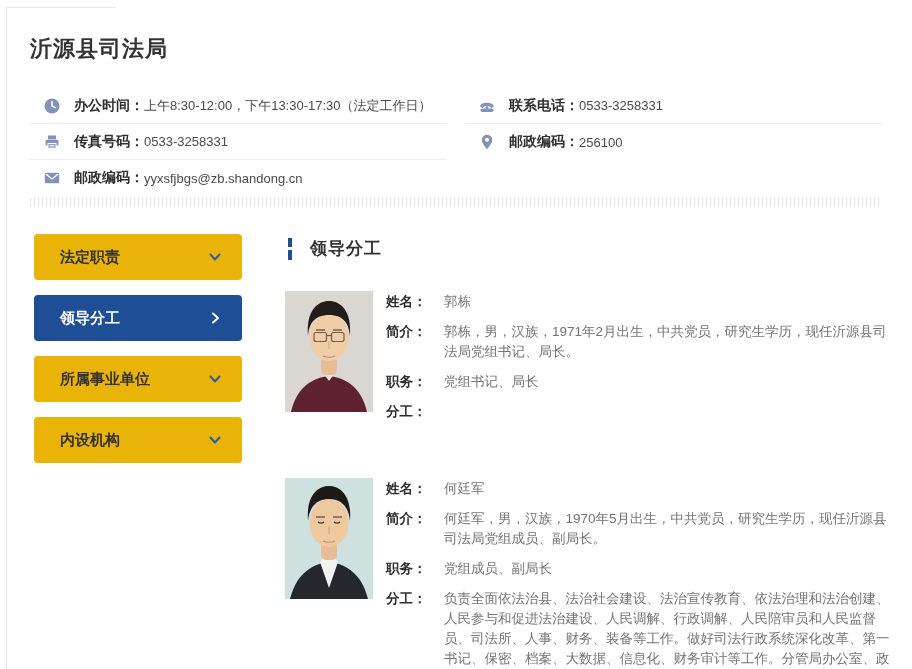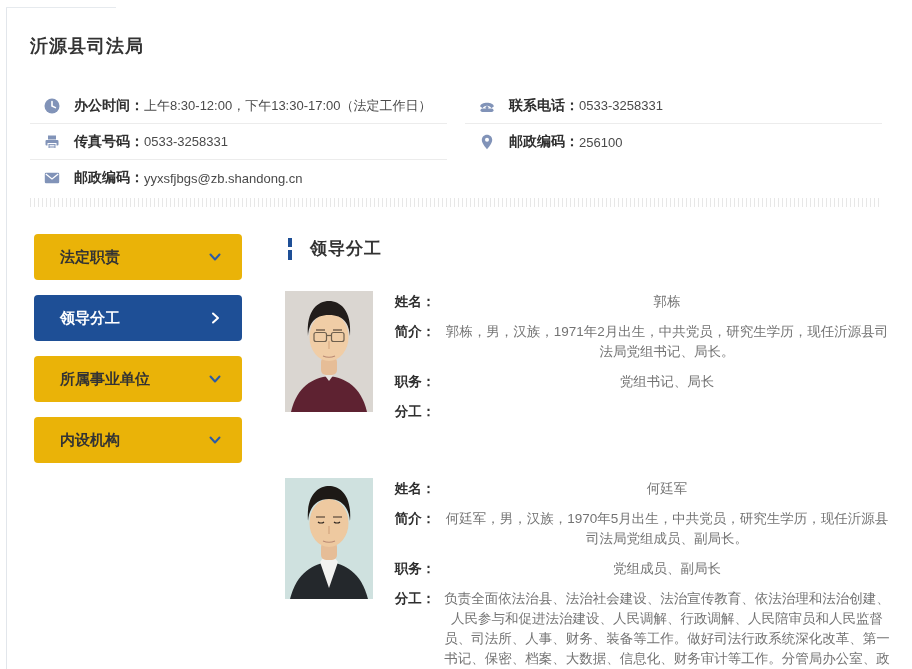--- a/index.html
+++ b/index.html
@@ -8,21 +8,21 @@
     position:relative;
     background:#ffffff;
     font-family:"Liberation Sans","DejaVu Sans",sans-serif;
     color:#333;
   }
   .edge-left { position:absolute; left:6px; top:7px; bottom:0; width:1px; background:#e2e6eb; }
   .edge-top  { position:absolute; left:6px; top:7px; width:110px; height:1px; background:#e6eaee; }
 
   .page-title {
     position:absolute; left:30px; top:34px;
-    font-size:18px; font-weight:bold; color:#333; letter-spacing:1px;
+    font-size:22px; font-weight:bold; color:#333; letter-spacing:1px;
   }
 
   
   .contact {
     position:absolute; left:30px; top:88px; width:852px;
     display:grid; grid-template-columns:1fr 1fr; column-gap:18px;
   }
   .contact-row {
     display:flex; align-items:center; height:36px;
     border-bottom:1px solid #ececec;
@@ -50,21 +50,21 @@
 
   
   .main { position:absolute; left:285px; top:237px; width:600px; }
   .section-head { display:flex; align-items:center; margin-bottom:31px; }
   .marker {
     width:4px; height:22px; margin:0 18px 0 3px;
     background:linear-gradient(180deg,#1e4f96 0 42%,#ffffff 42% 56%,#1e4f96 56% 100%);
   }
   .section-title { font-size:17px; font-weight:bold; color:#333; letter-spacing:1px; }
 
-  .leader { display:flex; margin-bottom:46px;text-align:center; }
+  .leader { display:flex; margin-bottom:46px; }
   .photo { width:88px; height:121px; flex:none; background:#ddd; }
   .photo svg { display:block; width:88px; height:121px; }
   .fields { margin-left:13px; padding-top:1px; }
   .field-row { display:flex; margin-bottom:10px; font-size:13.5px; line-height:20px; }
   .field-label { width:58px; flex:none; font-weight:bold; color:#2e2e2e; }
   .field-value { width:446px; color:#737373; }
 </style>
 </head>
 <body>
 
@@ -76,21 +76,21 @@
 <div class="contact">
 
   <div class="contact-row">
     <span class="cicon">
       <svg viewBox="0 0 18 18">
           <circle cx="9" cy="9" r="7.5" fill="currentColor"></circle>
           <path d="M9 9 L9 4.6 M9 9 L12.4 10.6" stroke="#ffffff" stroke-width="1.6" stroke-linecap="round" fill="none"></path>
         </svg>
     </span>
     <span class="contact-label">办公时间：</span>
-    <span class="contact-value">上午8:30-12:00，下午13:30-17:00（法定工作日）</span>
+    <span class="contact-value">上午8:30-12:00，下午13:30-17:30（法定工作日）</span>
   </div>
 
 
   <div class="contact-row">
     <span class="cicon">
       <svg viewBox="0 0 18 18">
           <path d="M2.2 9.5 C2.2 4.5 15.8 4.5 15.8 9.5 L13.2 11.2 C12.6 7.8 5.4 7.8 4.8 11.2 Z" fill="currentColor"></path>
           <rect x="2.5" y="11.5" width="13" height="3.6" rx="1.8" fill="currentColor"></rect>
           <circle cx="9" cy="10.4" r="1.5" fill="currentColor"></circle>
         </svg>

